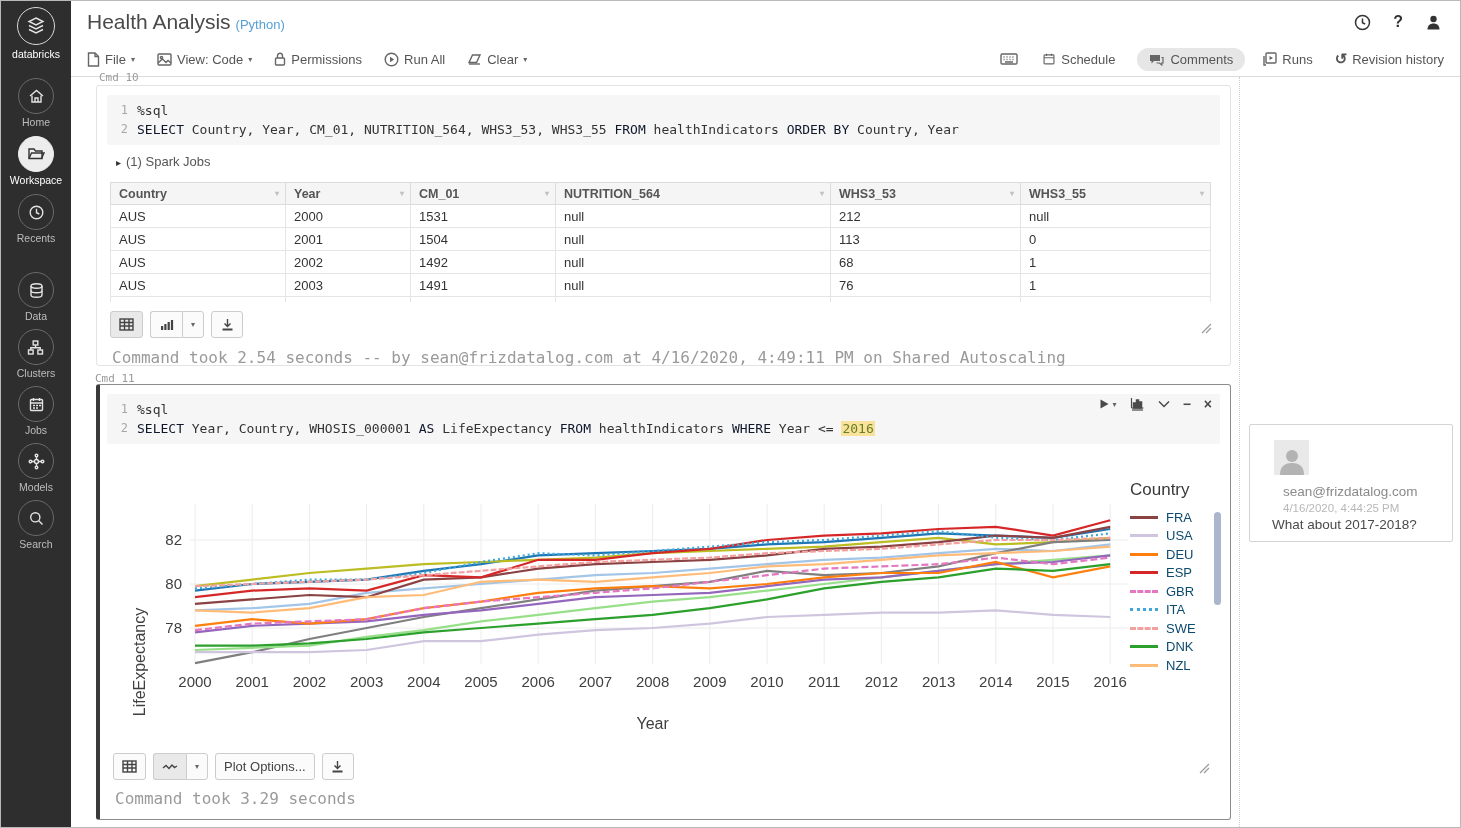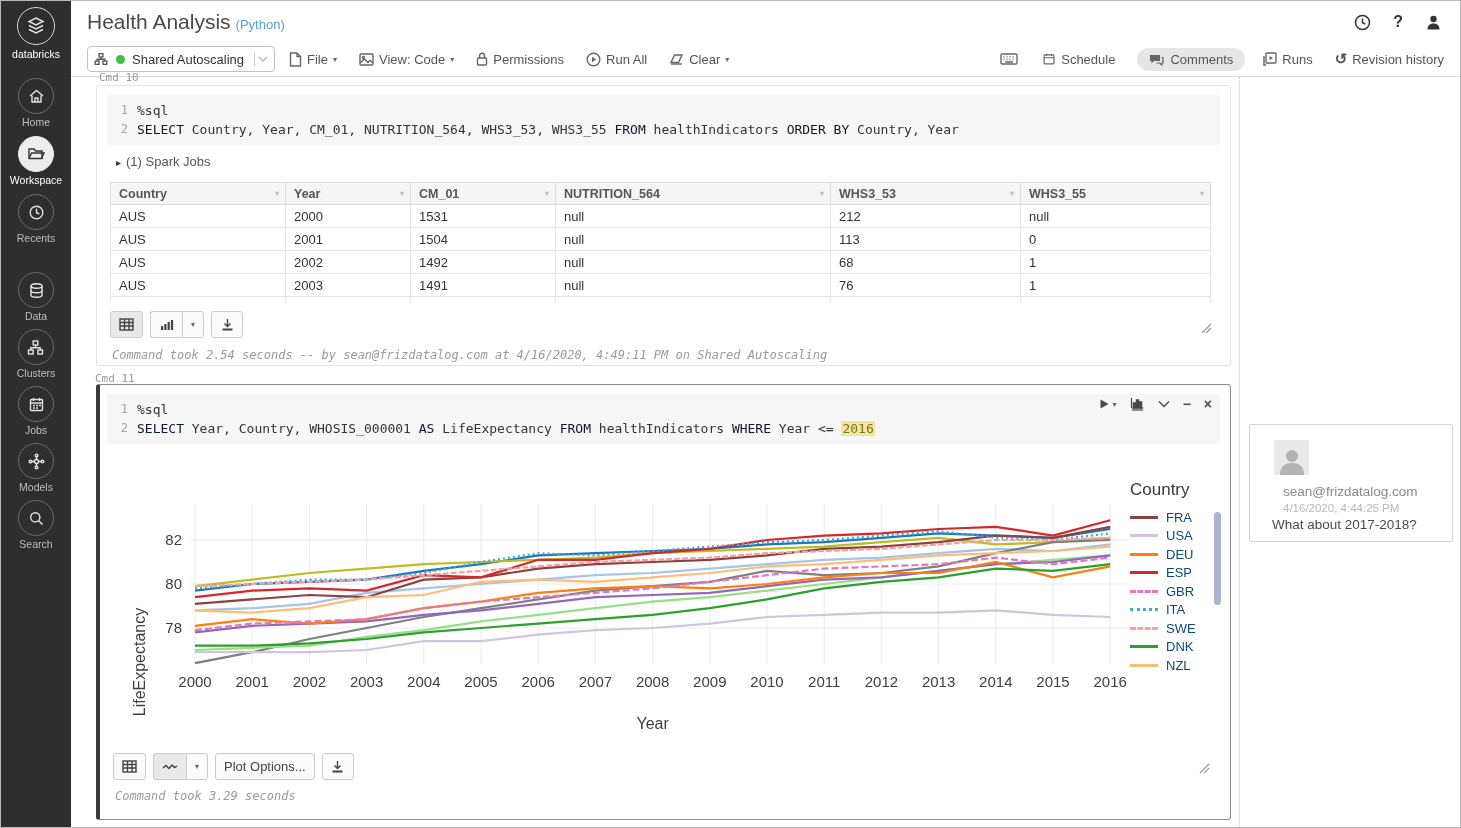--- a/index.html
+++ b/index.html
@@ -40,21 +40,21 @@
   #content { position:absolute; left:70px; top:76px; right:0; bottom:0; background:#fff; }
   #divider { position:absolute; left:1168px; top:0; bottom:0; border-left:1px dotted #ccc; }
   .cmd-label { position:absolute; font-family:"DejaVu Sans Mono", monospace; font-size:11px; color:#9a9a9a; }
   .cell { position:absolute; left:25px; width:1135px; background:#fff; border:1px solid #e3e3e3; border-radius:3px; }
   .cell.selected { border:1px solid #8c8c8c; border-left:4px solid #3a3a3a; }
   .code-block { position:absolute; left:10px; right:10px; top:9px; background:#f6f6f6; border-radius:2px; padding:6px 0; }
   .code-line { display:flex; line-height:19px; font-family:"DejaVu Sans Mono", monospace; font-size:13px; color:#333; }
   .code-line .ln { width:30px; text-align:right; padding-right:9px; color:#a8a8a8; font-size:12px; flex:none; }
   .tok-kw { color:#0f172a; font-weight:normal; }
   .tok-hl { background:#f9e29c; color:#6a7f22; padding:0 1px; }
-  .status-line { position:absolute; font-family:"DejaVu Sans Mono", monospace; font-size:12px; color:#9a9a9a; white-space:nowrap;font-style:italic; }
+  .status-line { position:absolute; font-family:"DejaVu Sans Mono", monospace; font-size:16px; color:#9a9a9a; white-space:nowrap; }
 
   
   #spark-jobs { position:absolute; left:19px; top:68px; font-size:13px; color:#555; }
   #spark-jobs .tri { font-size:10px; color:#333; margin-right:5px; }
 
   
   #result-table { position:absolute; left:13px; top:96px; width:1100px; border-collapse:collapse; table-layout:fixed; font-size:13px; color:#333; }
   #result-table th { background:#f5f5f5; border:1px solid #dcdcdc; font-weight:bold; font-size:12.5px; color:#555; text-align:left; padding:3px 8px; height:22px; position:relative; }
   #result-table td { border:1px solid #e5e5e5; padding:3px 8px; height:23px; }
   #result-table th .filt { position:absolute; right:6px; top:6px; font-size:8px; color:#c2c2c2; }
@@ -207,36 +207,20 @@
           <path d="M8.5 4.5 V8.7 L11.2 10.2"></path>
         </svg>
       <span style="font-size:16px;font-weight:bold;">?</span>
       <svg width="17" height="17" viewBox="0 0 17 17" style="fill:#333;stroke:none">
           <circle cx="8.5" cy="5" r="3.2"></circle>
           <path d="M2.5 15.5 C2.5 11.5 5 9.5 8.5 9.5 C12 9.5 14.5 11.5 14.5 15.5 Z"></path>
         </svg>
     </div>
 
     <div id="toolbar">
-      <div id="cluster-box">
-        <svg width="14" height="14" viewBox="0 0 17 17" style="stroke:#555;fill:none;stroke-width:1.6">
-            <rect x="6.2" y="2" width="4.6" height="4"></rect>
-            <rect x="1.5" y="11" width="4.6" height="4"></rect>
-            <rect x="10.9" y="11" width="4.6" height="4"></rect>
-            <path d="M8.5 6 V8.8 M3.8 11 V8.8 H13.2 V11"></path>
-          </svg>
-        <span id="cluster-dot"></span>
-        <span id="cluster-name">Shared Autoscaling</span>
-        <span id="cluster-caret">
-            <span style="border-left:1px solid #ccc;height:14px;"></span>
-            <svg width="10" height="6" viewBox="0 0 10 6" style="stroke:#bbb;fill:none;stroke-width:1.5">
-              <path d="M1 1 L5 5 L9 1"></path>
-            </svg>
-          </span>
-      </div>
 
       <span class="tb-item">
         <svg width="13" height="15" viewBox="0 0 13 15">
             <path d="M1.5 1 H8 L11.5 4.5 V14 H1.5 Z"></path>
             <path d="M8 1 V4.5 H11.5"></path>
           </svg>
         <span>File</span>
           <span class="caret">▾</span>
       </span>
       <span class="tb-item">

